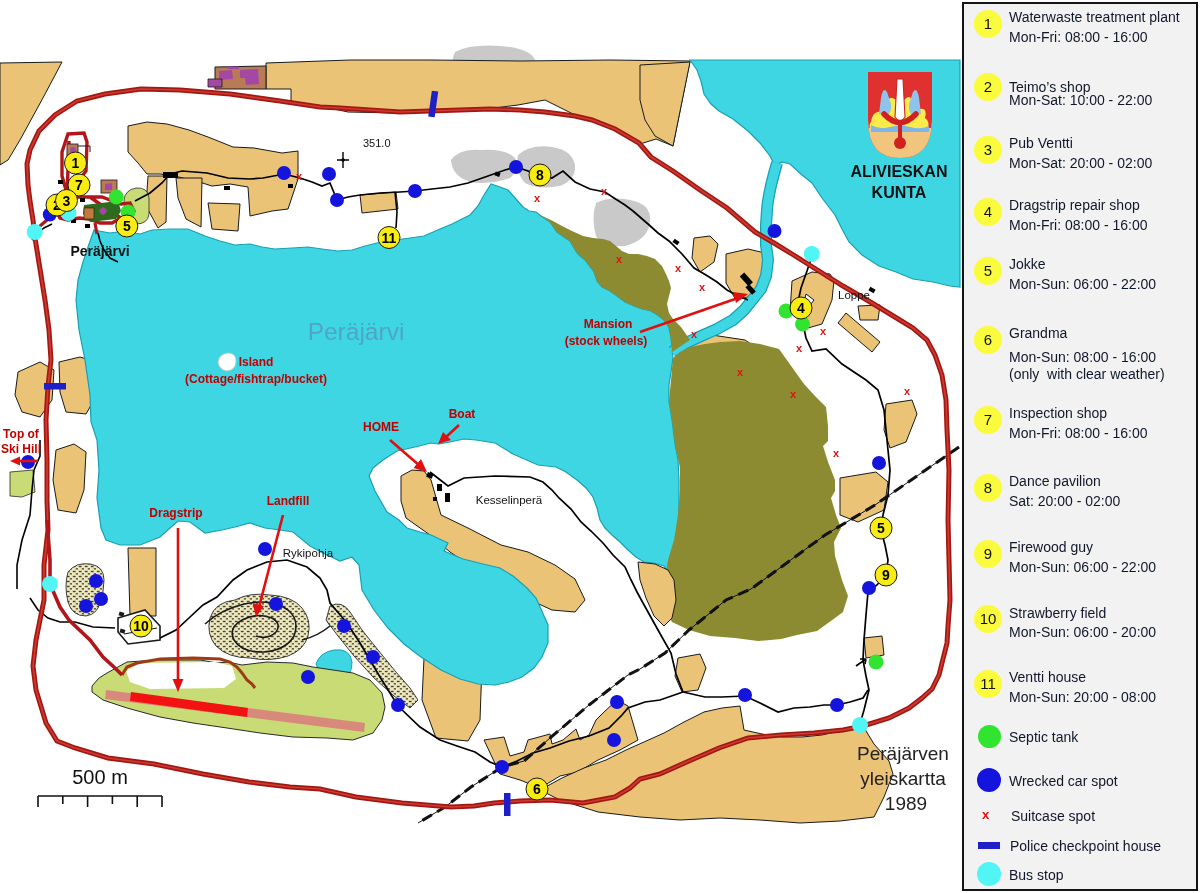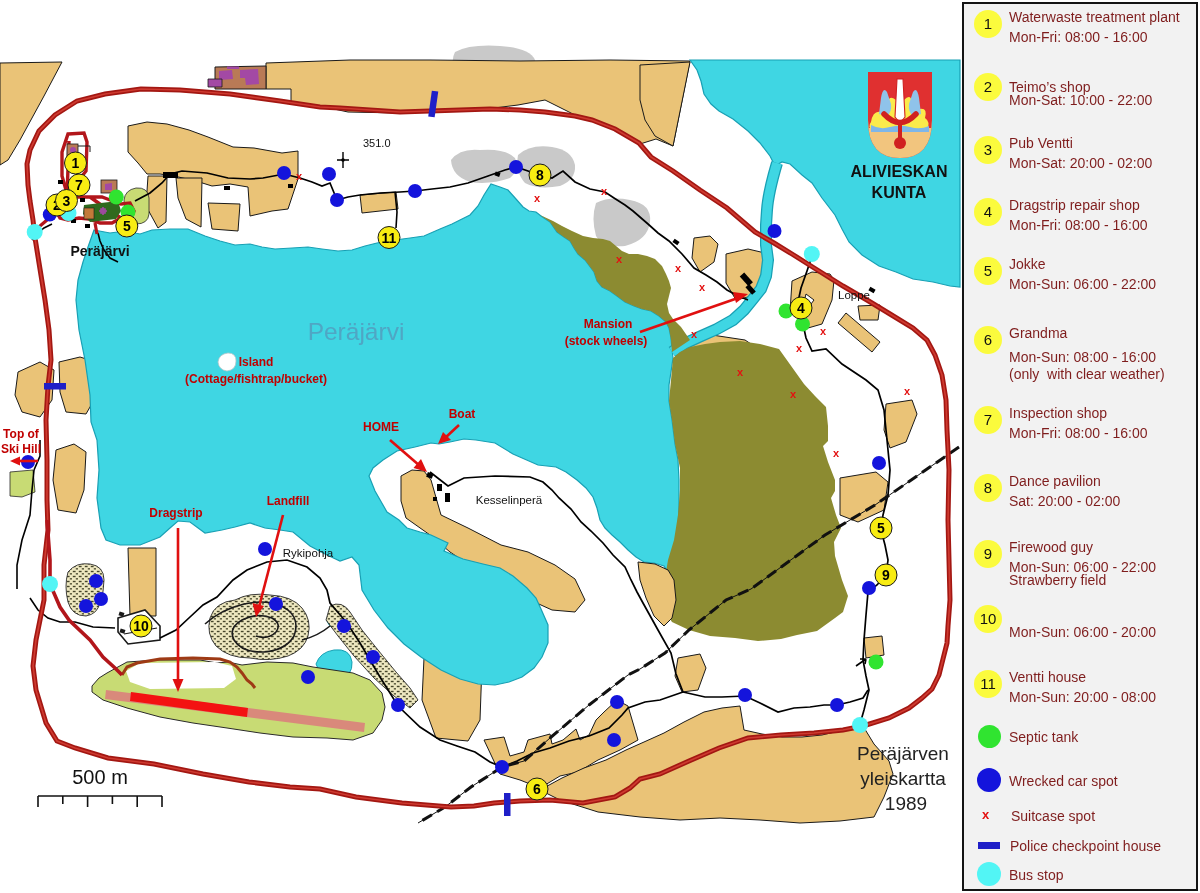--- a/index.html
+++ b/index.html
@@ -1,20 +1,20 @@
 <!DOCTYPE html>
 <html><head>
 <meta charset="utf-8">
 <style>
 html,body{margin:0;padding:0;width:1200px;height:893px;background:#fff;font-family:"Liberation Sans",sans-serif;overflow:hidden}
 #map{position:absolute;left:0;top:0}
 #legend{position:absolute;left:962px;top:2px;width:236px;height:889px;background:#F2F2F2;border:2px solid #141414;box-sizing:border-box}
 .it{position:absolute;left:0;top:-4px;width:100%}
 .num{position:absolute;width:28px;height:28px;border-radius:50%;background:#FBFB3D;color:#111;text-align:center;line-height:28px;font-size:15px;left:10px}
-.t1{position:absolute;left:45px;font-size:14px;color:#7f1d1d;white-space:nowrap}
+.t1{position:absolute;left:45px;font-size:14px;color:#0f172a;white-space:nowrap}
 .sym{position:absolute;border-radius:50%}
 </style>
 </head>
 <body>
 <svg id="map" width="1200" height="893" viewBox="0 0 1200 893">
 <defs>
 <pattern id="sw" width="6" height="5" patternUnits="userSpaceOnUse">
 <rect width="6" height="5" fill="#EEE8C0"></rect>
 <rect x="0.8" y="0.8" width="2.8" height="1.4" fill="#45452a"></rect>
 <rect x="3.8" y="3.2" width="2.2" height="1.3" fill="#45452a"></rect>
@@ -436,21 +436,21 @@
 </div>
 
 <div class="it">
       <div class="num" style="top:540px">9</div>
 <div class="t1" style="top:539px">Firewood guy</div>
 <div class="t1" style="top:559px">Mon-Sun: 06:00 - 22:00</div>
 </div>
 
 <div class="it">
       <div class="num" style="top:605px">10</div>
-<div class="t1" style="top:572px">Strawberry field</div>
+<div class="t1" style="top:605px">Strawberry field</div>
 <div class="t1" style="top:624px">Mon-Sun: 06:00 - 20:00</div>
 </div>
 
 <div class="it">
       <div class="num" style="top:670px">11</div>
 <div class="t1" style="top:669px">Ventti house</div>
 <div class="t1" style="top:689px">Mon-Sun: 20:00 - 08:00</div>
 </div>
 
 <div class="it">

